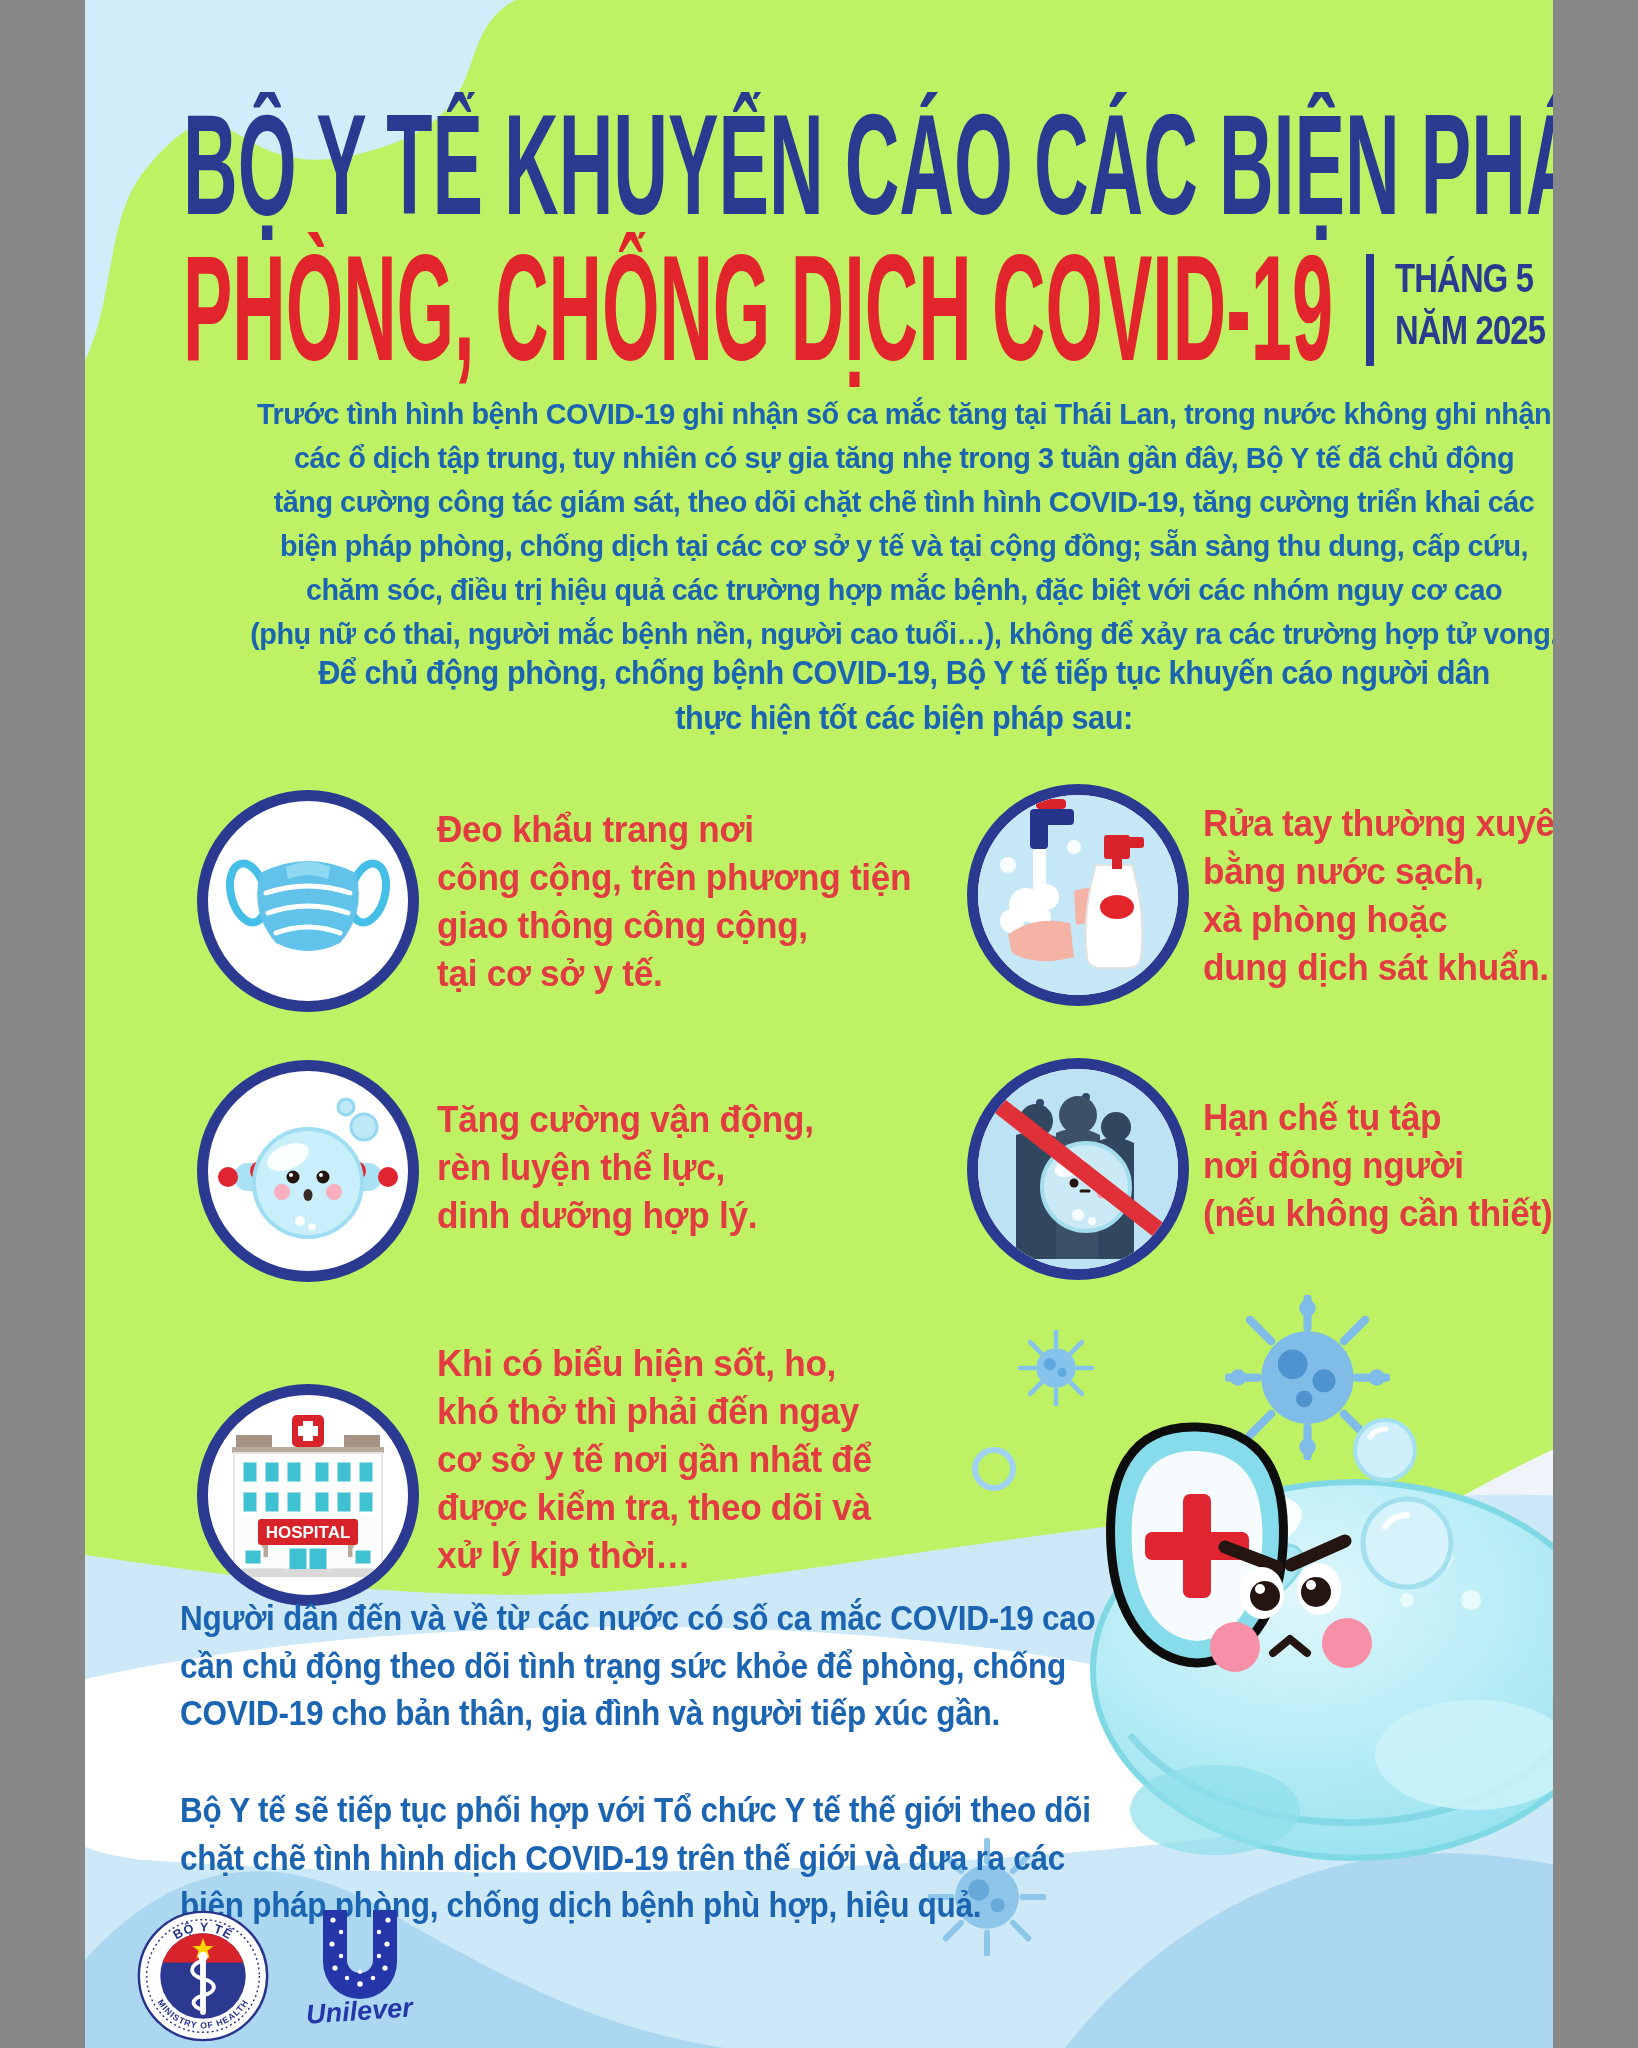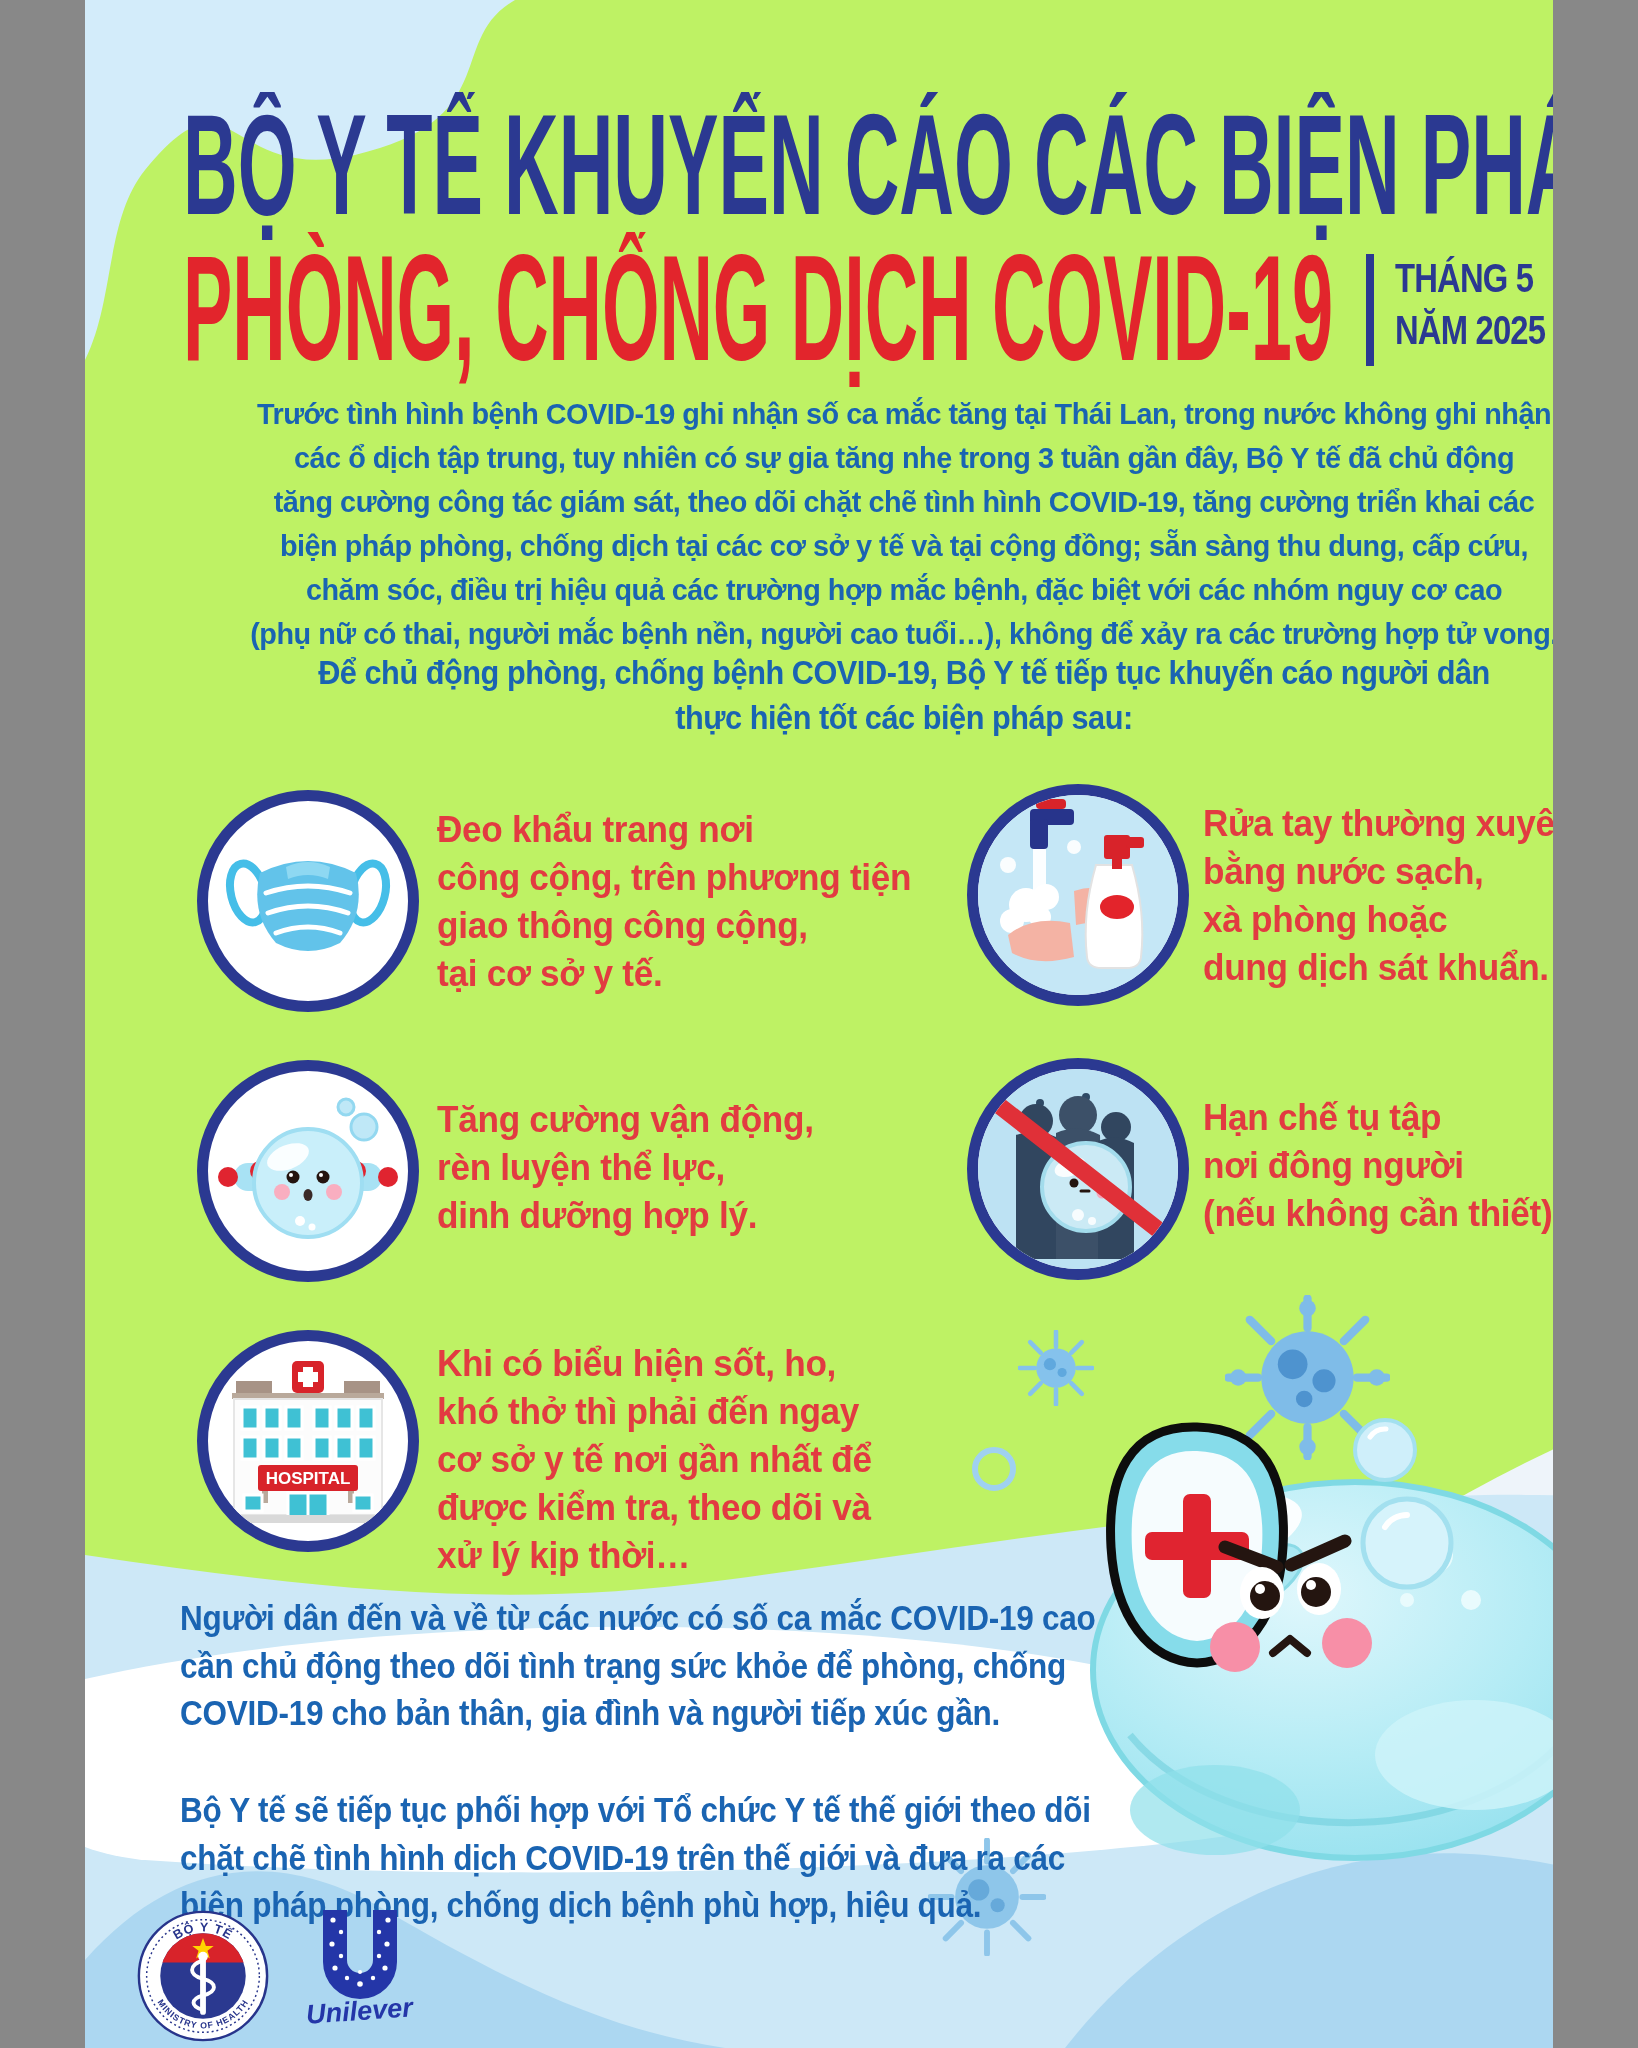--- a/index.html
+++ b/index.html
@@ -284,21 +284,21 @@
       <circle cx="124" cy="124" r="5.5" fill="#f4a7bc"></circle>
       <circle cx="100" cy="146" r="6" fill="#ffffff" opacity=".85"></circle>
         <circle cx="114" cy="152" r="4" fill="#ffffff" opacity=".85"></circle>
       <rect x="-30" y="90" width="270" height="17" rx="8.5" fill="#e03038" transform="rotate(38 100 100)"></rect>
     </svg>
   </div>
   <div class="abs item-text" style="left:1118px;top:1094px;">Hạn chế tụ tập
 nơi đông người
 (nếu không cần thiết).</div>
 
-  <div class="abs icon-circle" style="left:112px;top:1330px;">
+  <div class="abs icon-circle" style="left:112px;top:1384px;">
     <svg viewBox="0 0 200 200">
       <rect x="84" y="20" width="32" height="32" rx="5" fill="#d8232a"></rect>
       <rect x="95" y="26" width="10" height="20" fill="#ffffff"></rect>
       <rect x="90" y="31" width="20" height="10" fill="#ffffff"></rect>
       <rect x="28" y="40" width="36" height="14" fill="#a79386"></rect>
       <rect x="136" y="40" width="36" height="14" fill="#a79386"></rect>
       <rect x="24" y="52" width="152" height="6" fill="#b9a99b"></rect>
       <rect x="26" y="58" width="148" height="116" fill="#fcfcfc" stroke="#e6e6e6" stroke-width="2"></rect>
       <g fill="#3fc1d4" stroke="#ffffff" stroke-width="3">
         <rect x="34" y="66" width="16" height="22"></rect>

